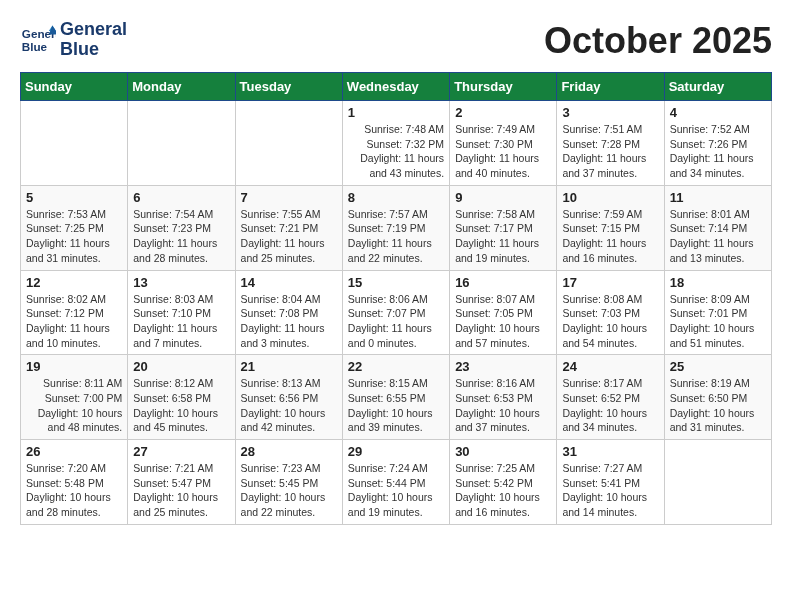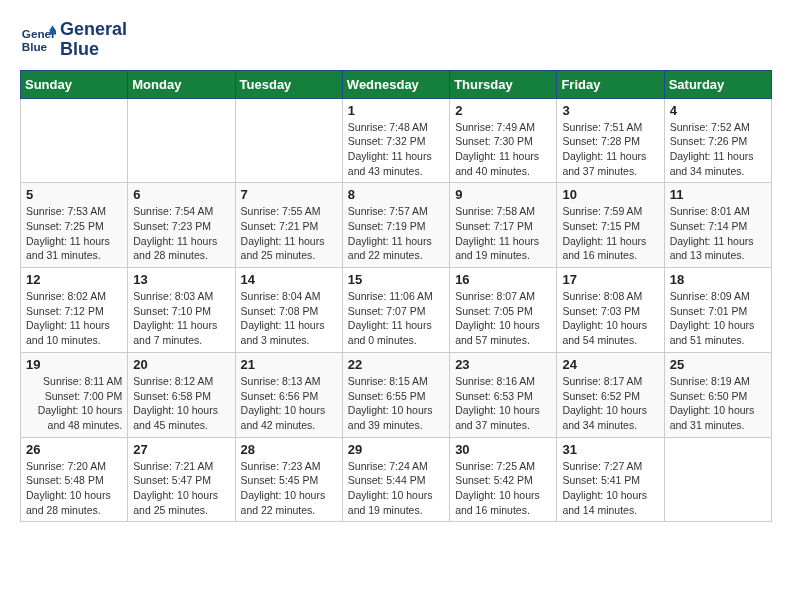--- a/index.html
+++ b/index.html
@@ -101,20 +101,21 @@
       <polygon points="32,14 40,14 40,10 36,4" fill="#1a5a99"></polygon>
     </svg>
     <div>
       <div class="logo-text">
         <span>General</span><br>
         <span>Blue</span>
       </div>
     </div>
   </div>
   <div class="title-area">
+    <div class="month-title">October 2025</div>
   </div>
 </div>
 
 <table class="calendar">
   <thead>
     <tr>
 
     <th>Sunday</th>
         <th>Monday</th>
         <th>Tuesday</th>
@@ -125,21 +126,21 @@
       </tr>
   </thead>
   <tbody id="calendar-body">
 
   <tr>
         <td class="empty-cell"></td>
         <td class="empty-cell"></td>
         <td class="empty-cell"></td>
         <td>
           <span class="day-number">1</span>
-          <div class="day-info" style="white-space: pre-line;">Sunrise: 7:48 AM
+          <div class="day-info" style="white-space: pre-line; text-align: right;">Sunrise: 7:48 AM
 Sunset: 7:32 PM
 Daylight: 11 hours and 43 minutes.</div>
         </td>
         <td>
           <span class="day-number">2</span>
           <div class="day-info" style="white-space: pre-line;">Sunrise: 7:49 AM
 Sunset: 7:30 PM
 Daylight: 11 hours and 40 minutes.</div>
         </td>
         <td>
@@ -213,21 +214,21 @@
 Daylight: 11 hours and 7 minutes.</div>
         </td>
         <td>
           <span class="day-number">14</span>
           <div class="day-info" style="white-space: pre-line;">Sunrise: 8:04 AM
 Sunset: 7:08 PM
 Daylight: 11 hours and 3 minutes.</div>
         </td>
         <td>
           <span class="day-number">15</span>
-          <div class="day-info" style="white-space: pre-line;">Sunrise: 11:06 AM
+          <div class="day-info" style="white-space: pre-line;">Sunrise: 8:06 AM
 Sunset: 7:07 PM
 Daylight: 11 hours and 0 minutes.</div>
         </td>
         <td>
           <span class="day-number">16</span>
           <div class="day-info" style="white-space: pre-line;">Sunrise: 8:07 AM
 Sunset: 7:05 PM
 Daylight: 10 hours and 57 minutes.</div>
         </td>
         <td>

